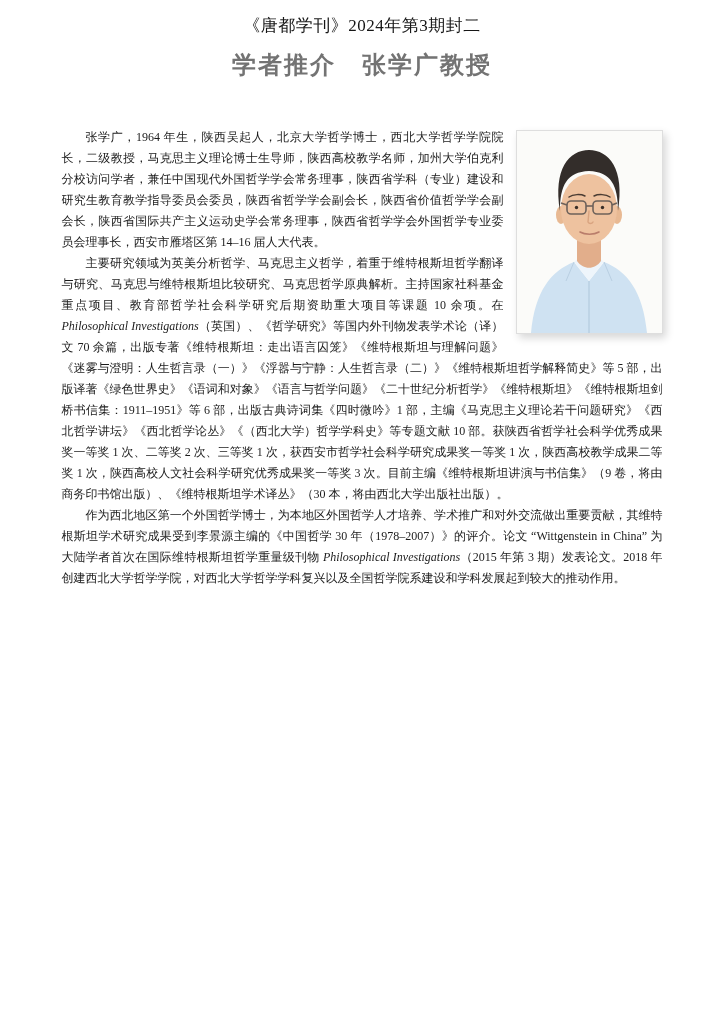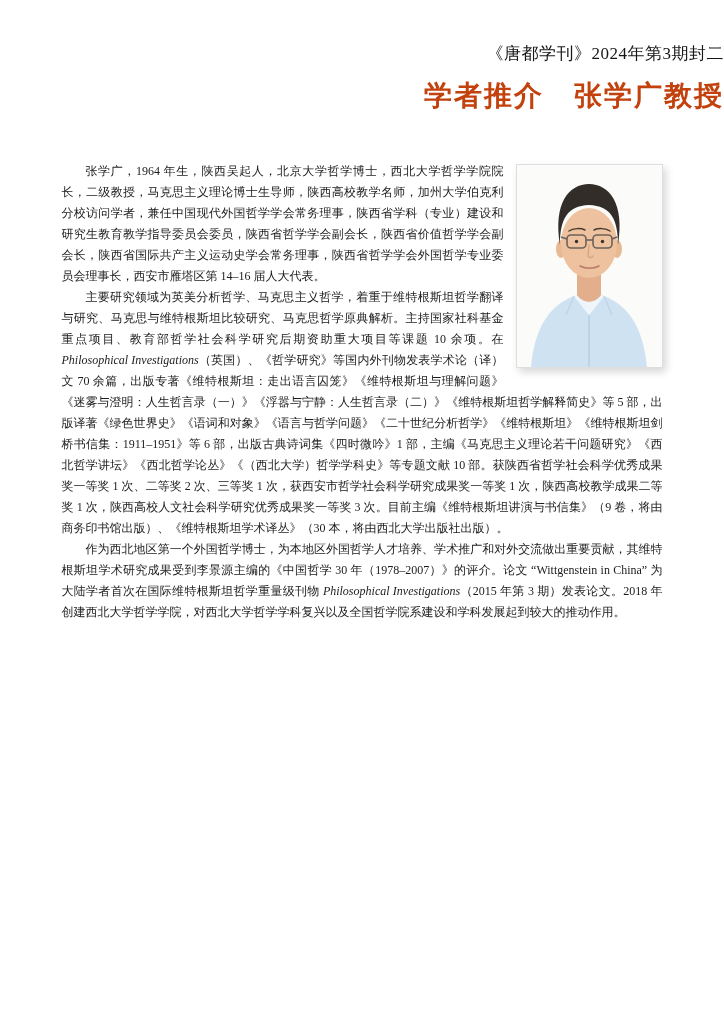--- a/index.html
+++ b/index.html
@@ -10,34 +10,34 @@
   .page {
     position: relative;
     width: 724px;
     height: 1023px;
     background: #ffffff;
     font-family: "Liberation Serif", "DejaVu Serif", serif;
     color: #1b1b1b;
     overflow: hidden;
   }
   .header {
-    padding-top: 42px;
-    text-align: right;
+    padding-top: 14px;
+    text-align: center;
   }
   .journal-line {
     font-size: 17px;
     letter-spacing: 0.5px;
     color: #161616;
   }
   .page-title {
     margin: 12px 0 0 0;
-    font-size: 28px;
+    font-size: 24px;
     font-weight: 700;
     letter-spacing: 2px;
-    color: #c2410c;
+    color: #737373;
     font-family: "Liberation Serif", "DejaVu Serif", serif;
   }
   .content {
     width: 601px;
     margin: 46px auto 0 auto;
     font-size: 12px;
     line-height: 21px;
     text-align: justify;
   }
   .para {

